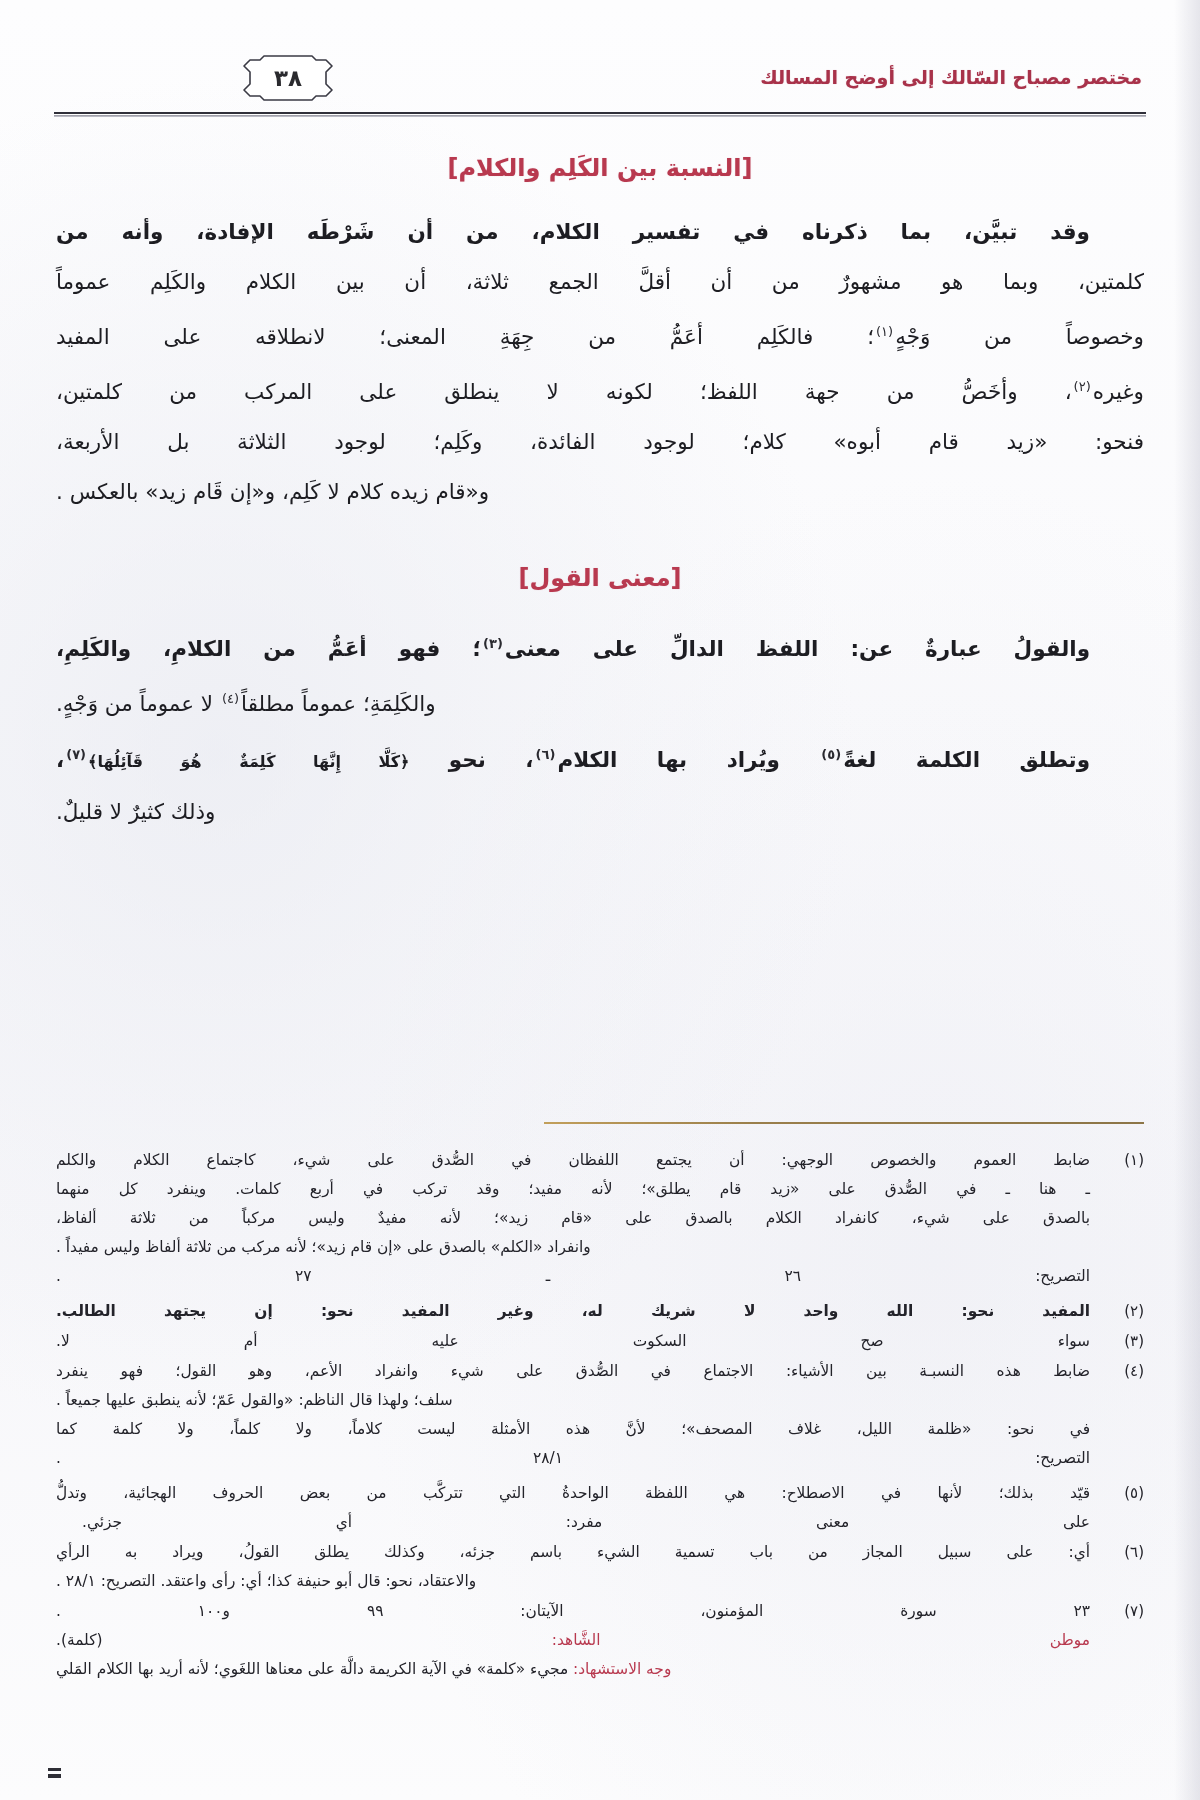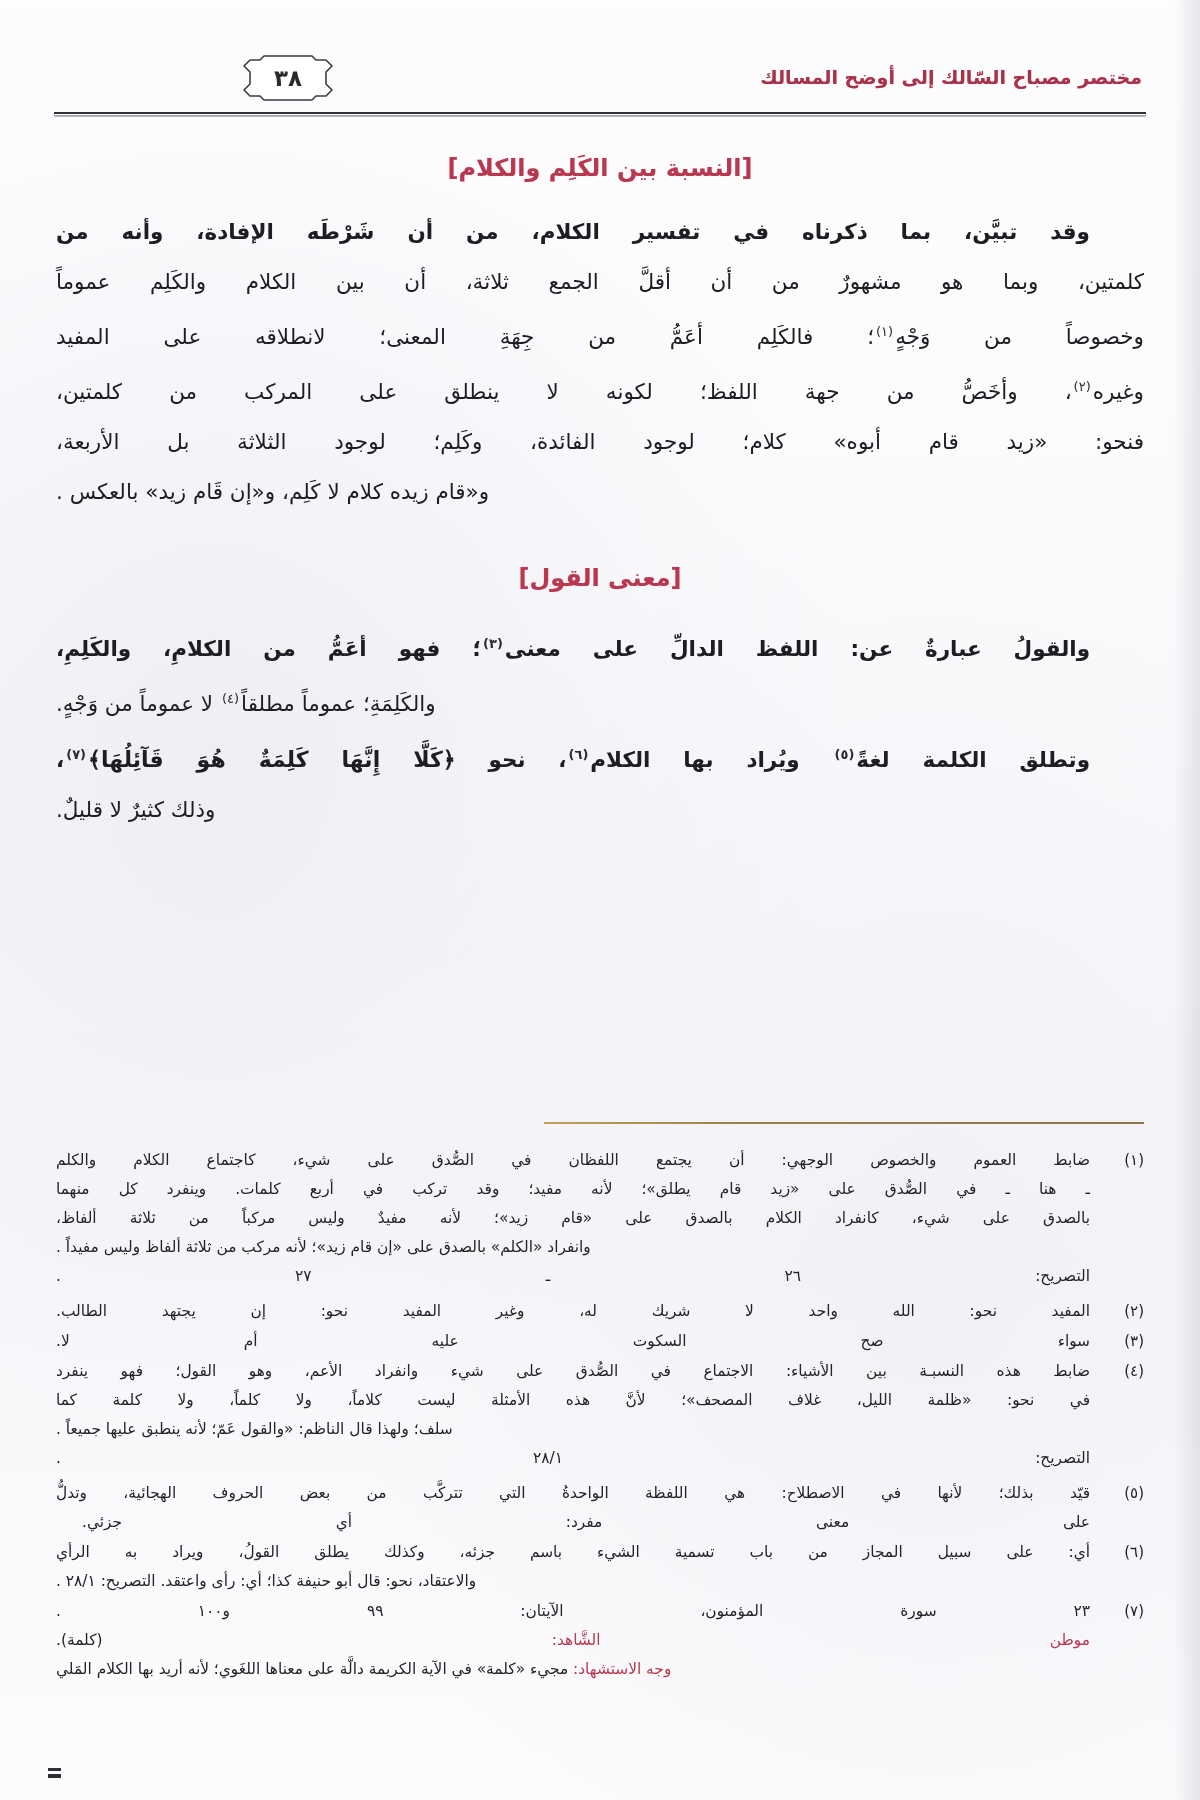--- a/index.html
+++ b/index.html
@@ -89,21 +89,21 @@
   }
   p.body.last{text-align-last:left;}
   p.body.indent{text-indent:54px;font-weight:bold;}
   sup.fn{
     font-size:13px;
     vertical-align:super;
     color:#2a2a30;
     padding:0 2px;
   }
   .quran{
-    font-size:22px;
+    font-size:16px;
     letter-spacing:.5px;
   }
 
   
   .fn-rule{
     position:absolute;
     top:1122px;
     right:16px;
     width:600px;
     height:2px;
@@ -228,38 +228,38 @@
           <div class="fn-text">بالصدق على شيء، كانفراد الكلام بالصدق على «قام زيد»؛ لأنه مفيدٌ وليس مركباً من ثلاثة ألفاظ،</div>
           <div class="fn-text ragged">وانفراد «الكلم» بالصدق على «إن قام زيد»؛ لأنه مركب من ثلاثة ألفاظ وليس مفيداً .</div>
           <div class="fn-text" style="text-align:center;">التصريح: ٢٦ ـ ٢٧ .</div>
         </div>
       </div>
 
       <div class="spacer-xs"></div>
 
       <div class="fn-item">
         <div class="fn-marker">(٢)</div>
-        <div class="fn-body" style="flex:1 1 auto;">
+        <div class="fn-body" style="flex:1 1 auto;font-weight:bold;">
           <div class="fn-text" style="text-align:center;">المفيد نحو: الله واحد لا شريك له، وغير المفيد نحو: إن يجتهد الطالب.</div>
         </div>
       </div>
 
       <div class="fn-item">
         <div class="fn-marker">(٣)</div>
         <div class="fn-body" style="flex:1 1 auto;">
           <div class="fn-text" style="text-align:center;">سواء صح السكوت عليه أم لا.</div>
         </div>
       </div>
 
       <div class="fn-item">
         <div class="fn-marker">(٤)</div>
         <div class="fn-body" style="flex:1 1 auto;">
           <div class="fn-text">ضابط هذه النسبـة بين الأشياء: الاجتماع في الصُّدق على شيء وانفراد الأعم، وهو القول؛ فهو ينفرد</div>
+          <div class="fn-text ragged">سلف؛ ولهذا قال الناظم: «والقول عَمّ؛ لأنه ينطبق عليها جميعاً .</div>
           <div class="fn-text">في نحو: «ظلمة الليل، غلاف المصحف»؛ لأنَّ هذه الأمثلة ليست كلاماً، ولا كلماً، ولا كلمة كما</div>
-          <div class="fn-text ragged">سلف؛ ولهذا قال الناظم: «والقول عَمّ؛ لأنه ينطبق عليها جميعاً .</div>
           <div class="fn-text" style="text-align:left;">التصريح: ٢٨/١ .</div>
         </div>
       </div>
 
       <div class="spacer-xs"></div>
 
       <div class="fn-item">
         <div class="fn-marker">(٥)</div>
         <div class="fn-body" style="flex:1 1 auto;">
           <div class="fn-text">قيّد بذلك؛ لأنها في الاصطلاح: هي اللفظة الواحدةُ التي تتركَّب من بعض الحروف الهجائية، وتدلُّ</div>

